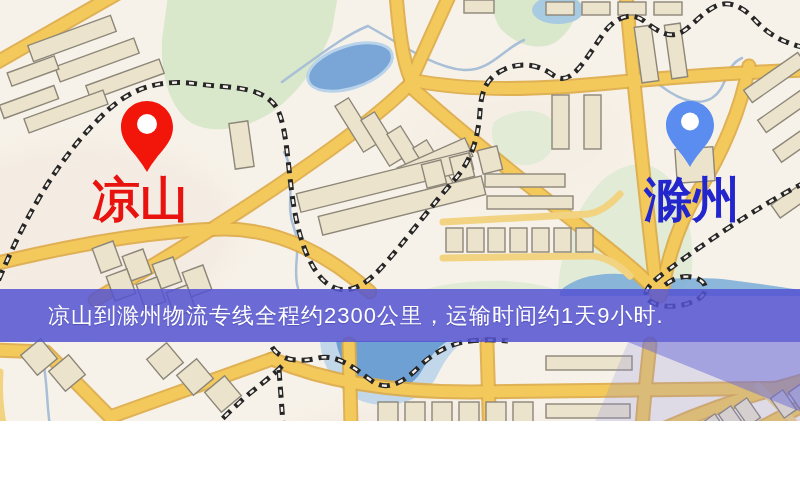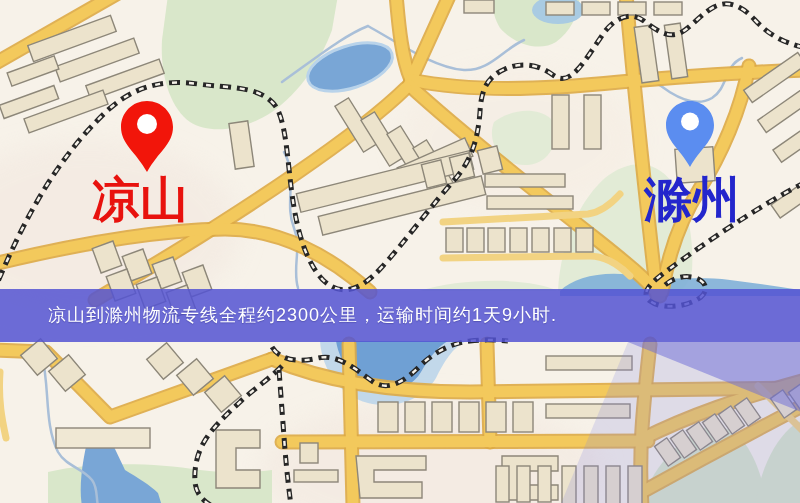--- a/index.html
+++ b/index.html
@@ -1,22 +1,22 @@
 <!DOCTYPE html>
 <html><head>
 <meta charset="utf-8">
 <style>
   html,body{margin:0;padding:0;background:#ffffff;}
-  .screen{position:relative;width:800px;height:503px;overflow:hidden;
+  .screen{position:relative;width:800px;height:421px;overflow:hidden;
           font-family:"Liberation Sans",sans-serif;}
   .screen svg{position:absolute;left:0;top:0;display:block;}
   .banner-text{
     position:absolute;left:0;top:289px;width:800px;height:53px;
     line-height:53px;padding-left:48px;box-sizing:border-box;
-    font-size:18px;letter-spacing:1px;color:#ffffff;white-space:nowrap;
+    font-size:22px;letter-spacing:1px;color:#ffffff;white-space:nowrap;
     text-shadow:0 1px 1px rgba(40,40,120,.35);
     pointer-events:none;
   }
   .map-label{font-weight:bold;font-size:48px;}
   .road-casing{fill:none;stroke:#ddaa45;stroke-width:15;stroke-linecap:round;stroke-linejoin:round;opacity:.9;}
   .road-fill{fill:none;stroke:#f3c95c;stroke-width:11;stroke-linecap:round;stroke-linejoin:round;}
   .road-minor{fill:none;stroke:#f2d382;stroke-width:7;stroke-linecap:round;stroke-linejoin:round;}
   .rail-base{fill:none;stroke:#262626;stroke-width:5;stroke-dasharray:11 6;}
   .rail-tie{fill:none;stroke:#f6f2ea;stroke-width:2.4;stroke-dasharray:5 12;stroke-dashoffset:-3;}
   .bldg{fill:#ece3cc;stroke:#8d8779;stroke-width:1.4;}

